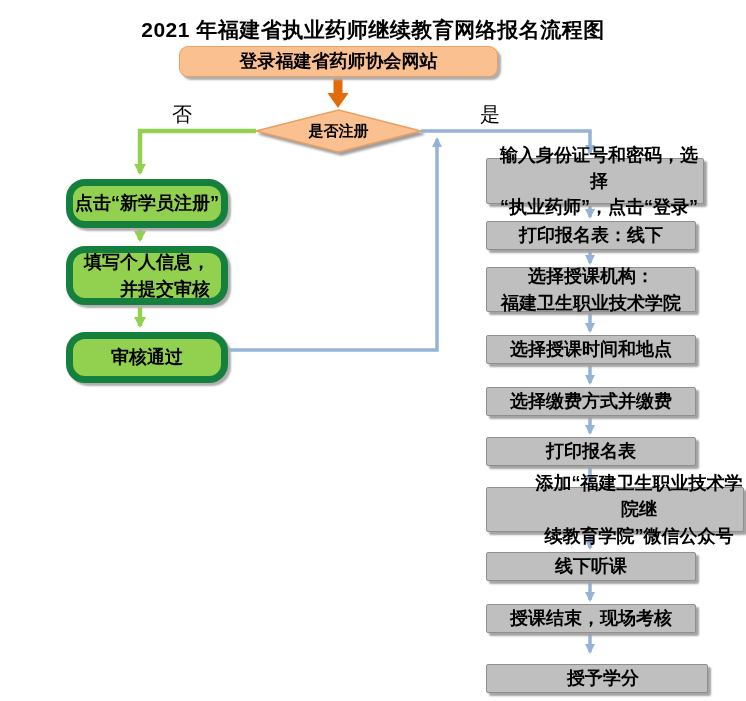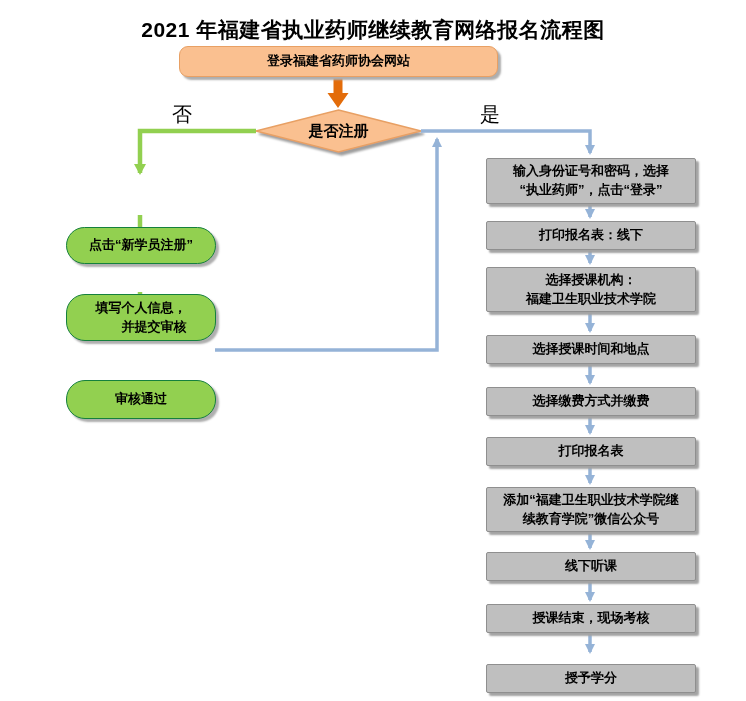--- a/index.html
+++ b/index.html
@@ -2,28 +2,28 @@
 <html><head>
 <meta charset="utf-8">
 <style>
   html,body{margin:0;padding:0;background:#ffffff;}
   body{font-family:"Liberation Sans","DejaVu Sans",sans-serif;}
   .canvas{position:relative;width:746px;height:701px;background:#ffffff;overflow:hidden;}
   .layer{position:absolute;left:0;top:0;}
   .title{position:absolute;left:0;top:16px;width:746px;text-align:center;
          font-size:21px;font-weight:bold;color:#000;letter-spacing:0.5px;}
   .node{position:absolute;display:flex;align-items:center;justify-content:center;
-        text-align:center;font-weight:bold;font-size:13px;color:#000;
+        text-align:center;font-weight:bold;font-size:18px;color:#000;
         line-height:1.45;white-space:pre-line;}
   .start{left:179px;top:46px;width:317px;height:29px;background:#FAC090;
          border:1px solid #E8A064;border-radius:9px;box-shadow:3px 3px 2px #aeaeae;}
   .decision-label{left:256px;top:110px;width:165px;height:42px;font-size:15px;background:transparent;}
   .branch-label{position:absolute;font-size:20px;color:#000;font-weight:400;}
-  .gbox{left:66px;width:148px;background:#92D050;border:1px solid #15803d;
-        border-radius:19px;box-shadow:3px 3px 2px #aeaeae;margin-top:48px;}
+  .gbox{left:66px;width:148px;background:#92D050;border:7px solid #15803d;
+        border-radius:19px;box-shadow:3px 3px 2px #aeaeae;}
   .graybox{left:486px;width:208px;background:#BFBFBF;border:1px solid #8f8f8f;
            border-radius:2px;box-shadow:3px 3px 2px #a3a3a3;}
 </style>
 </head>
 <body>
 
 <div class="canvas">
 
   <svg class="layer" width="746" height="701" viewBox="0 0 746 701" aria-hidden="true">
     <defs>
@@ -67,27 +67,27 @@
   <div class="node decision-label">是否注册</div>
 
   <div class="branch-label" style="left:172px;top:101px;">否</div>
   <div class="branch-label" style="left:480px;top:101px;">是</div>
 
   <div class="node gbox" style="top:179px;height:35px;">点击“新学员注册”</div>
   <div class="node gbox" style="top:246px;height:45px;text-align:right;">填写个人信息，
 并提交审核</div>
   <div class="node gbox" style="top:332px;height:37px;">审核通过</div>
 
-  <div class="node graybox" style="top:158px;height:44px;">输入身份证号和密码，选择
+  <div class="node graybox" style="top:158px;height:44px;padding-left:8px;">输入身份证号和密码，选择
 “执业药师”，点击“登录”</div>
   <div class="node graybox" style="top:221px;height:27px;">打印报名表：线下</div>
   <div class="node graybox" style="top:267px;height:43px;">选择授课机构：
 福建卫生职业技术学院</div>
   <div class="node graybox" style="top:335px;height:27px;">选择授课时间和地点</div>
   <div class="node graybox" style="top:387px;height:27px;">选择缴费方式并缴费</div>
   <div class="node graybox" style="top:437px;height:27px;">打印报名表</div>
-  <div class="node graybox" style="top:487px;height:43px;">添加“福建卫生职业技术学院继
+  <div class="node graybox" style="top:487px;height:43px;padding-left:48px;">添加“福建卫生职业技术学院继
 续教育学院”微信公众号</div>
   <div class="node graybox" style="top:552px;height:27px;">线下听课</div>
   <div class="node graybox" style="top:604px;height:27px;">授课结束，现场考核</div>
-  <div class="node graybox" style="top:664px;height:27px;">授予学分</div>
+  <div class="node graybox" style="top:664px;height:27px;padding-left:12px;">授予学分</div>
 
 </div>
 
 </body></html>

